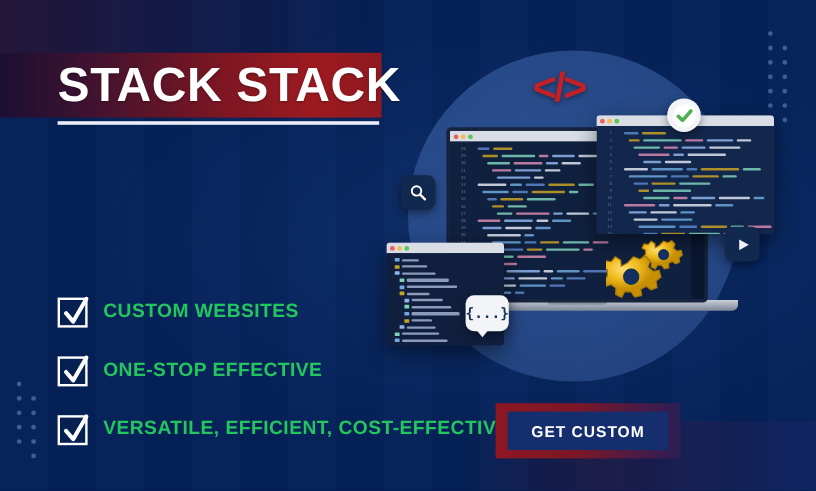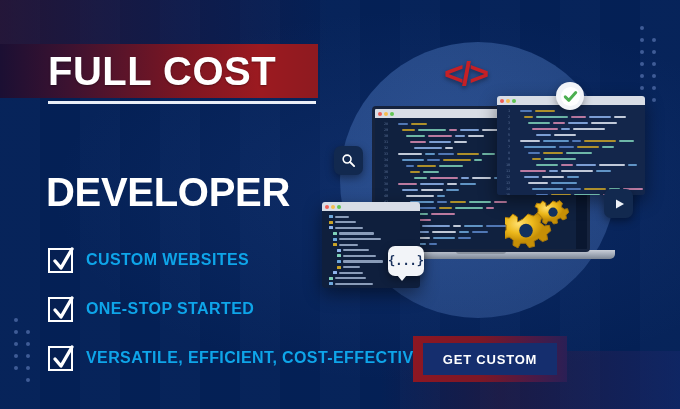--- a/index.html
+++ b/index.html
@@ -87,21 +87,21 @@
   .check-row {
     display:flex; align-items:center; gap:13px; height:40px; margin-bottom:9px;
   }
   .check-box {
     width:25px; height:25px; flex:none;
     border:2px solid #ffffff; background:rgba(10,30,75,.25);
     position:relative;
   }
   .check-box svg { position:absolute; left:1px; top:-4px; }
   .check-label {
-    color:#0ea5e9; font-size:16px; font-weight:bold; letter-spacing:.4px;
+    color:#22c55e; font-size:16px; font-weight:bold; letter-spacing:.4px;
     white-space:nowrap;
   }
 
   
   .cta-outer {
     position:absolute; left:413px; top:336px; width:154px; height:46px;
     background:linear-gradient(90deg, #8d1722 0%, #7c1726 45%, #4b1a46 78%, #2a1f55 100%);
     display:flex; align-items:center; justify-content:center;
   }
   .cta-inner {
@@ -230,42 +230,41 @@
       <span class="dot" style="left: 0px; top: 36px;"></span>
       <span class="dot" style="left: 0px; top: 48px;"></span>
       <span class="dot" style="left: 12px; top: 12px;"></span>
       <span class="dot" style="left: 12px; top: 24px;"></span>
       <span class="dot" style="left: 12px; top: 36px;"></span>
       <span class="dot" style="left: 12px; top: 48px;"></span>
       <span class="dot" style="left: 12px; top: 60px;"></span>
     </div>
 
   <div class="ribbon">
-    <span class="ribbon-text">FULL COST</span>
+    <span class="ribbon-text">STACK STACK</span>
   </div>
   <div class="ribbon-rule"></div>
 
-  <div class="h-dev">DEVELOPER</div>
 
   <div class="checks">
     <div class="check-row">
       <span class="check-box">
         <svg width="24" height="30" viewBox="0 0 24 30">
             <path d="M4 15 L10 22 L21 3" fill="none" stroke="#ffffff" stroke-width="3.4" stroke-linecap="round" stroke-linejoin="round"></path>
           </svg>
       </span>
       <span class="check-label">CUSTOM WEBSITES</span>
     </div>
     <div class="check-row">
       <span class="check-box">
         <svg width="24" height="30" viewBox="0 0 24 30">
             <path d="M4 15 L10 22 L21 3" fill="none" stroke="#ffffff" stroke-width="3.4" stroke-linecap="round" stroke-linejoin="round"></path>
           </svg>
       </span>
-      <span class="check-label">ONE-STOP STARTED</span>
+      <span class="check-label">ONE-STOP EFFECTIVE</span>
     </div>
     <div class="check-row">
       <span class="check-box">
         <svg width="24" height="30" viewBox="0 0 24 30">
             <path d="M4 15 L10 22 L21 3" fill="none" stroke="#ffffff" stroke-width="3.4" stroke-linecap="round" stroke-linejoin="round"></path>
           </svg>
       </span>
       <span class="check-label">VERSATILE, EFFICIENT, COST-EFFECTIVE</span>
     </div>
   </div>

